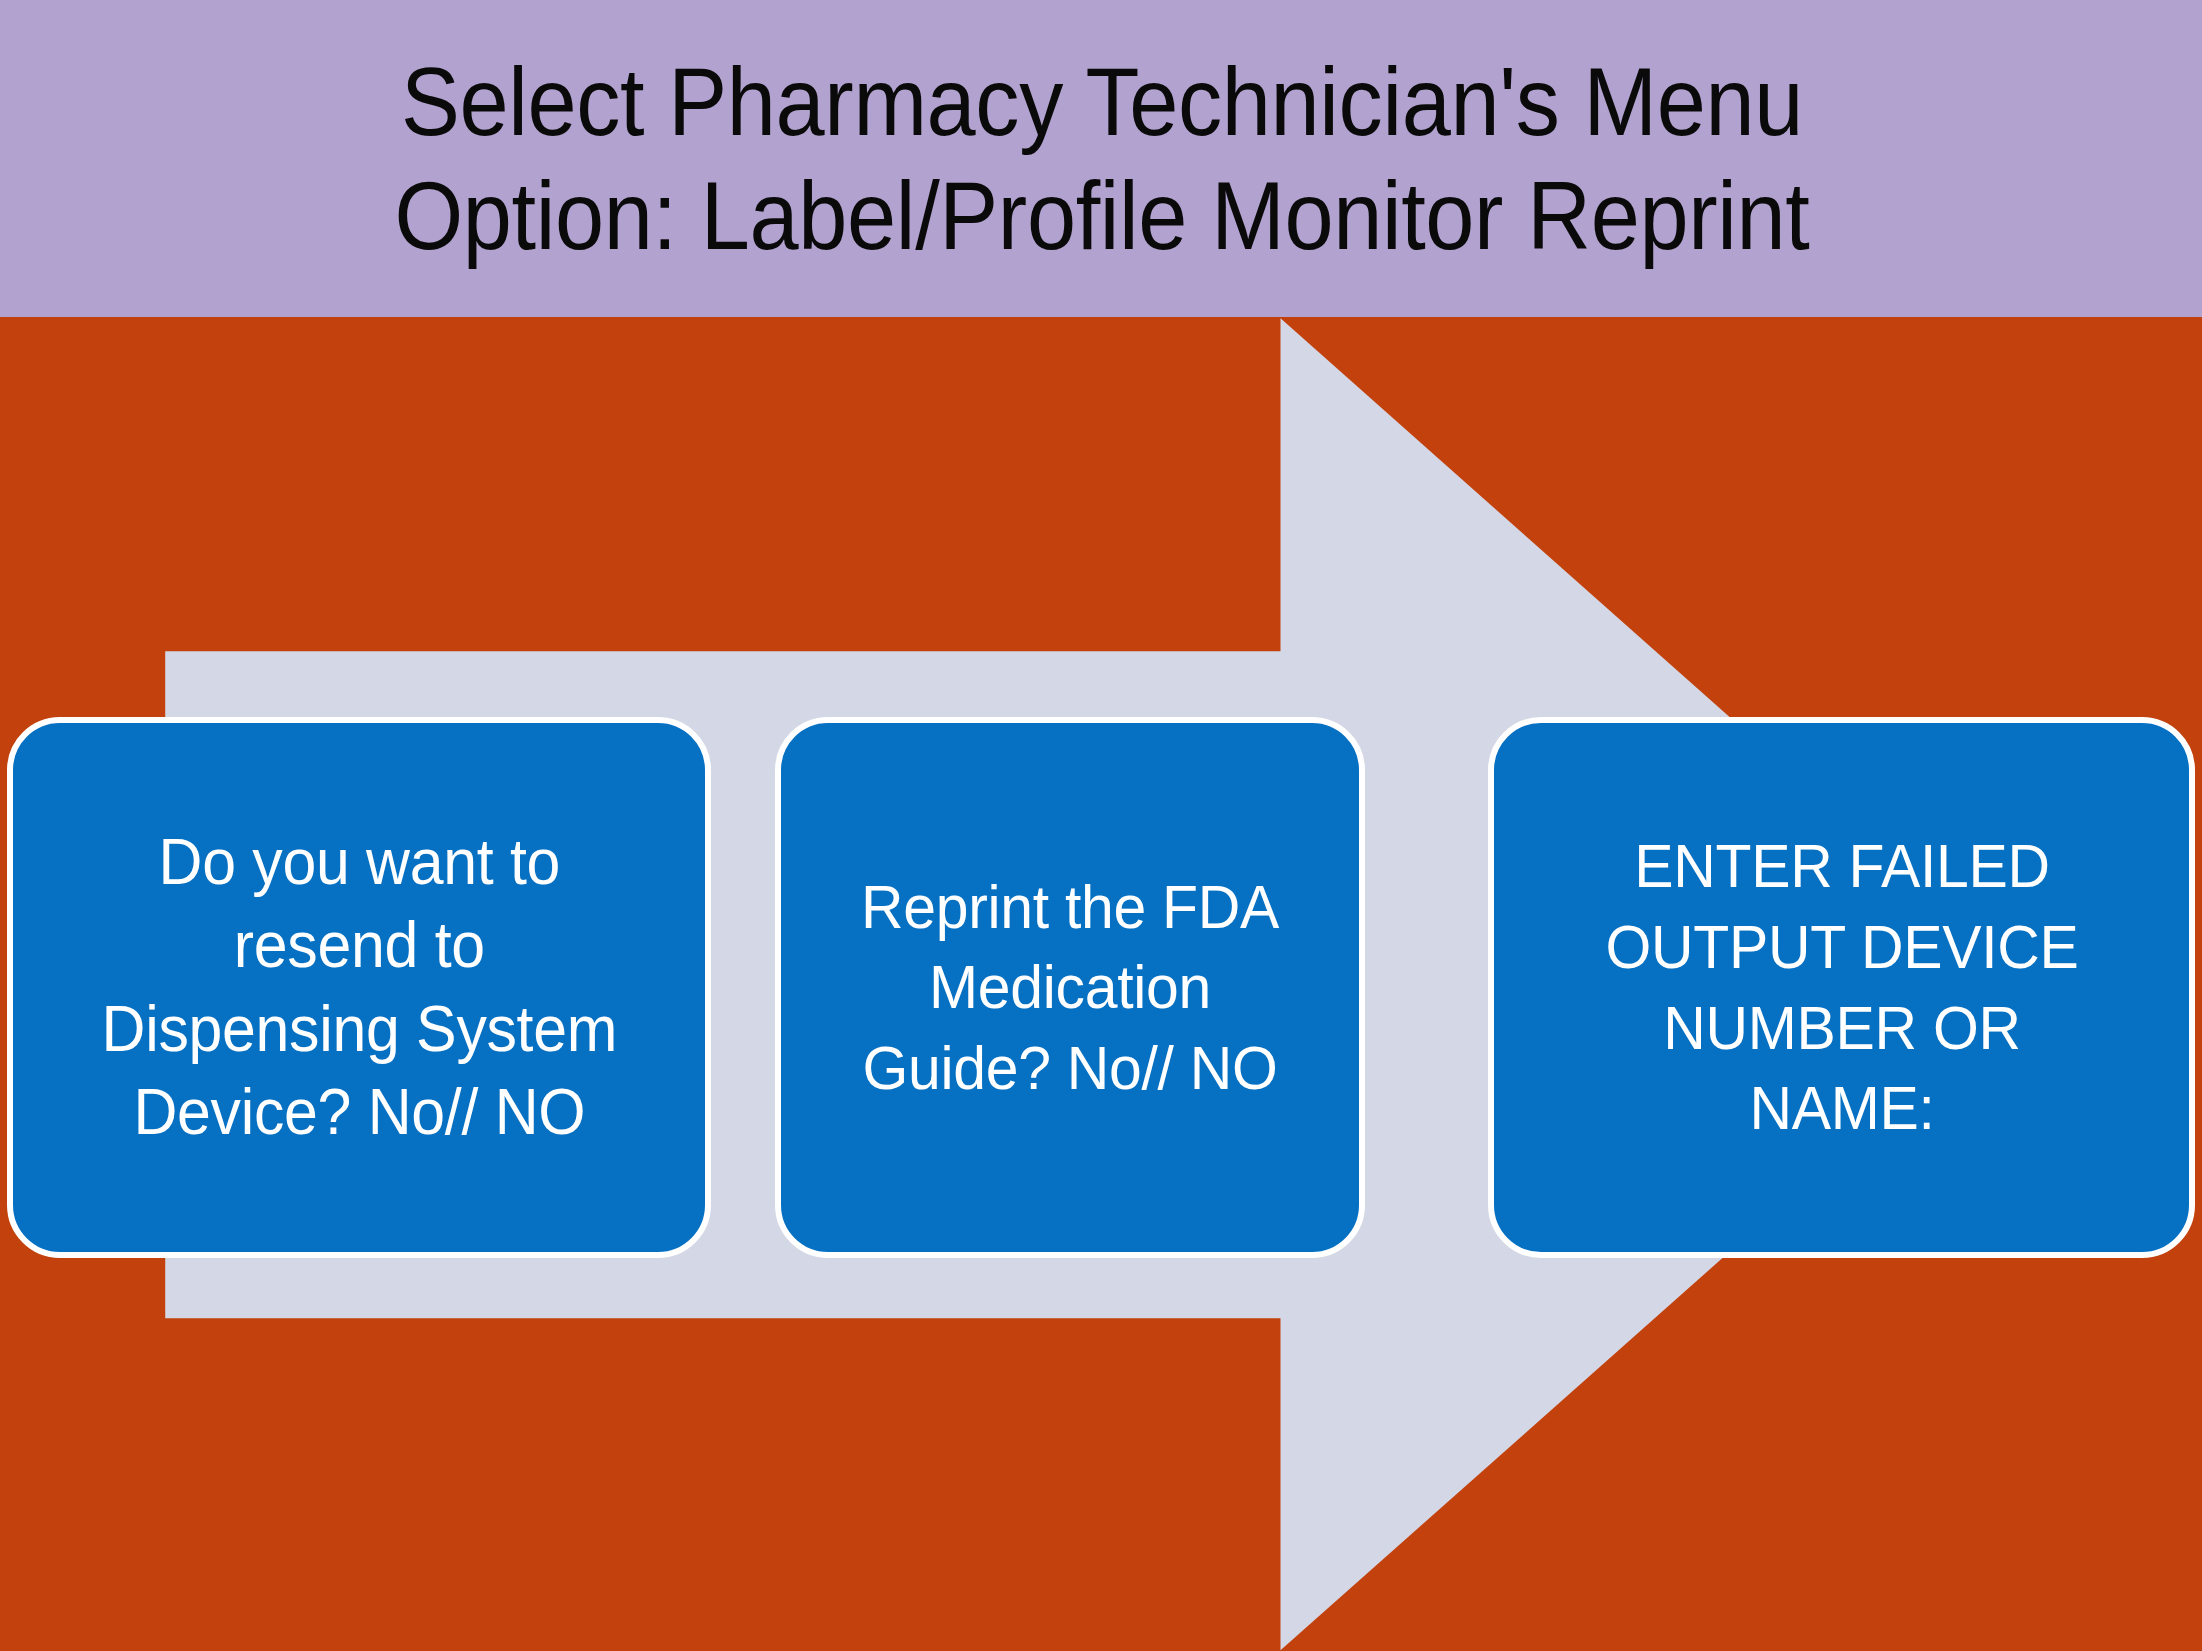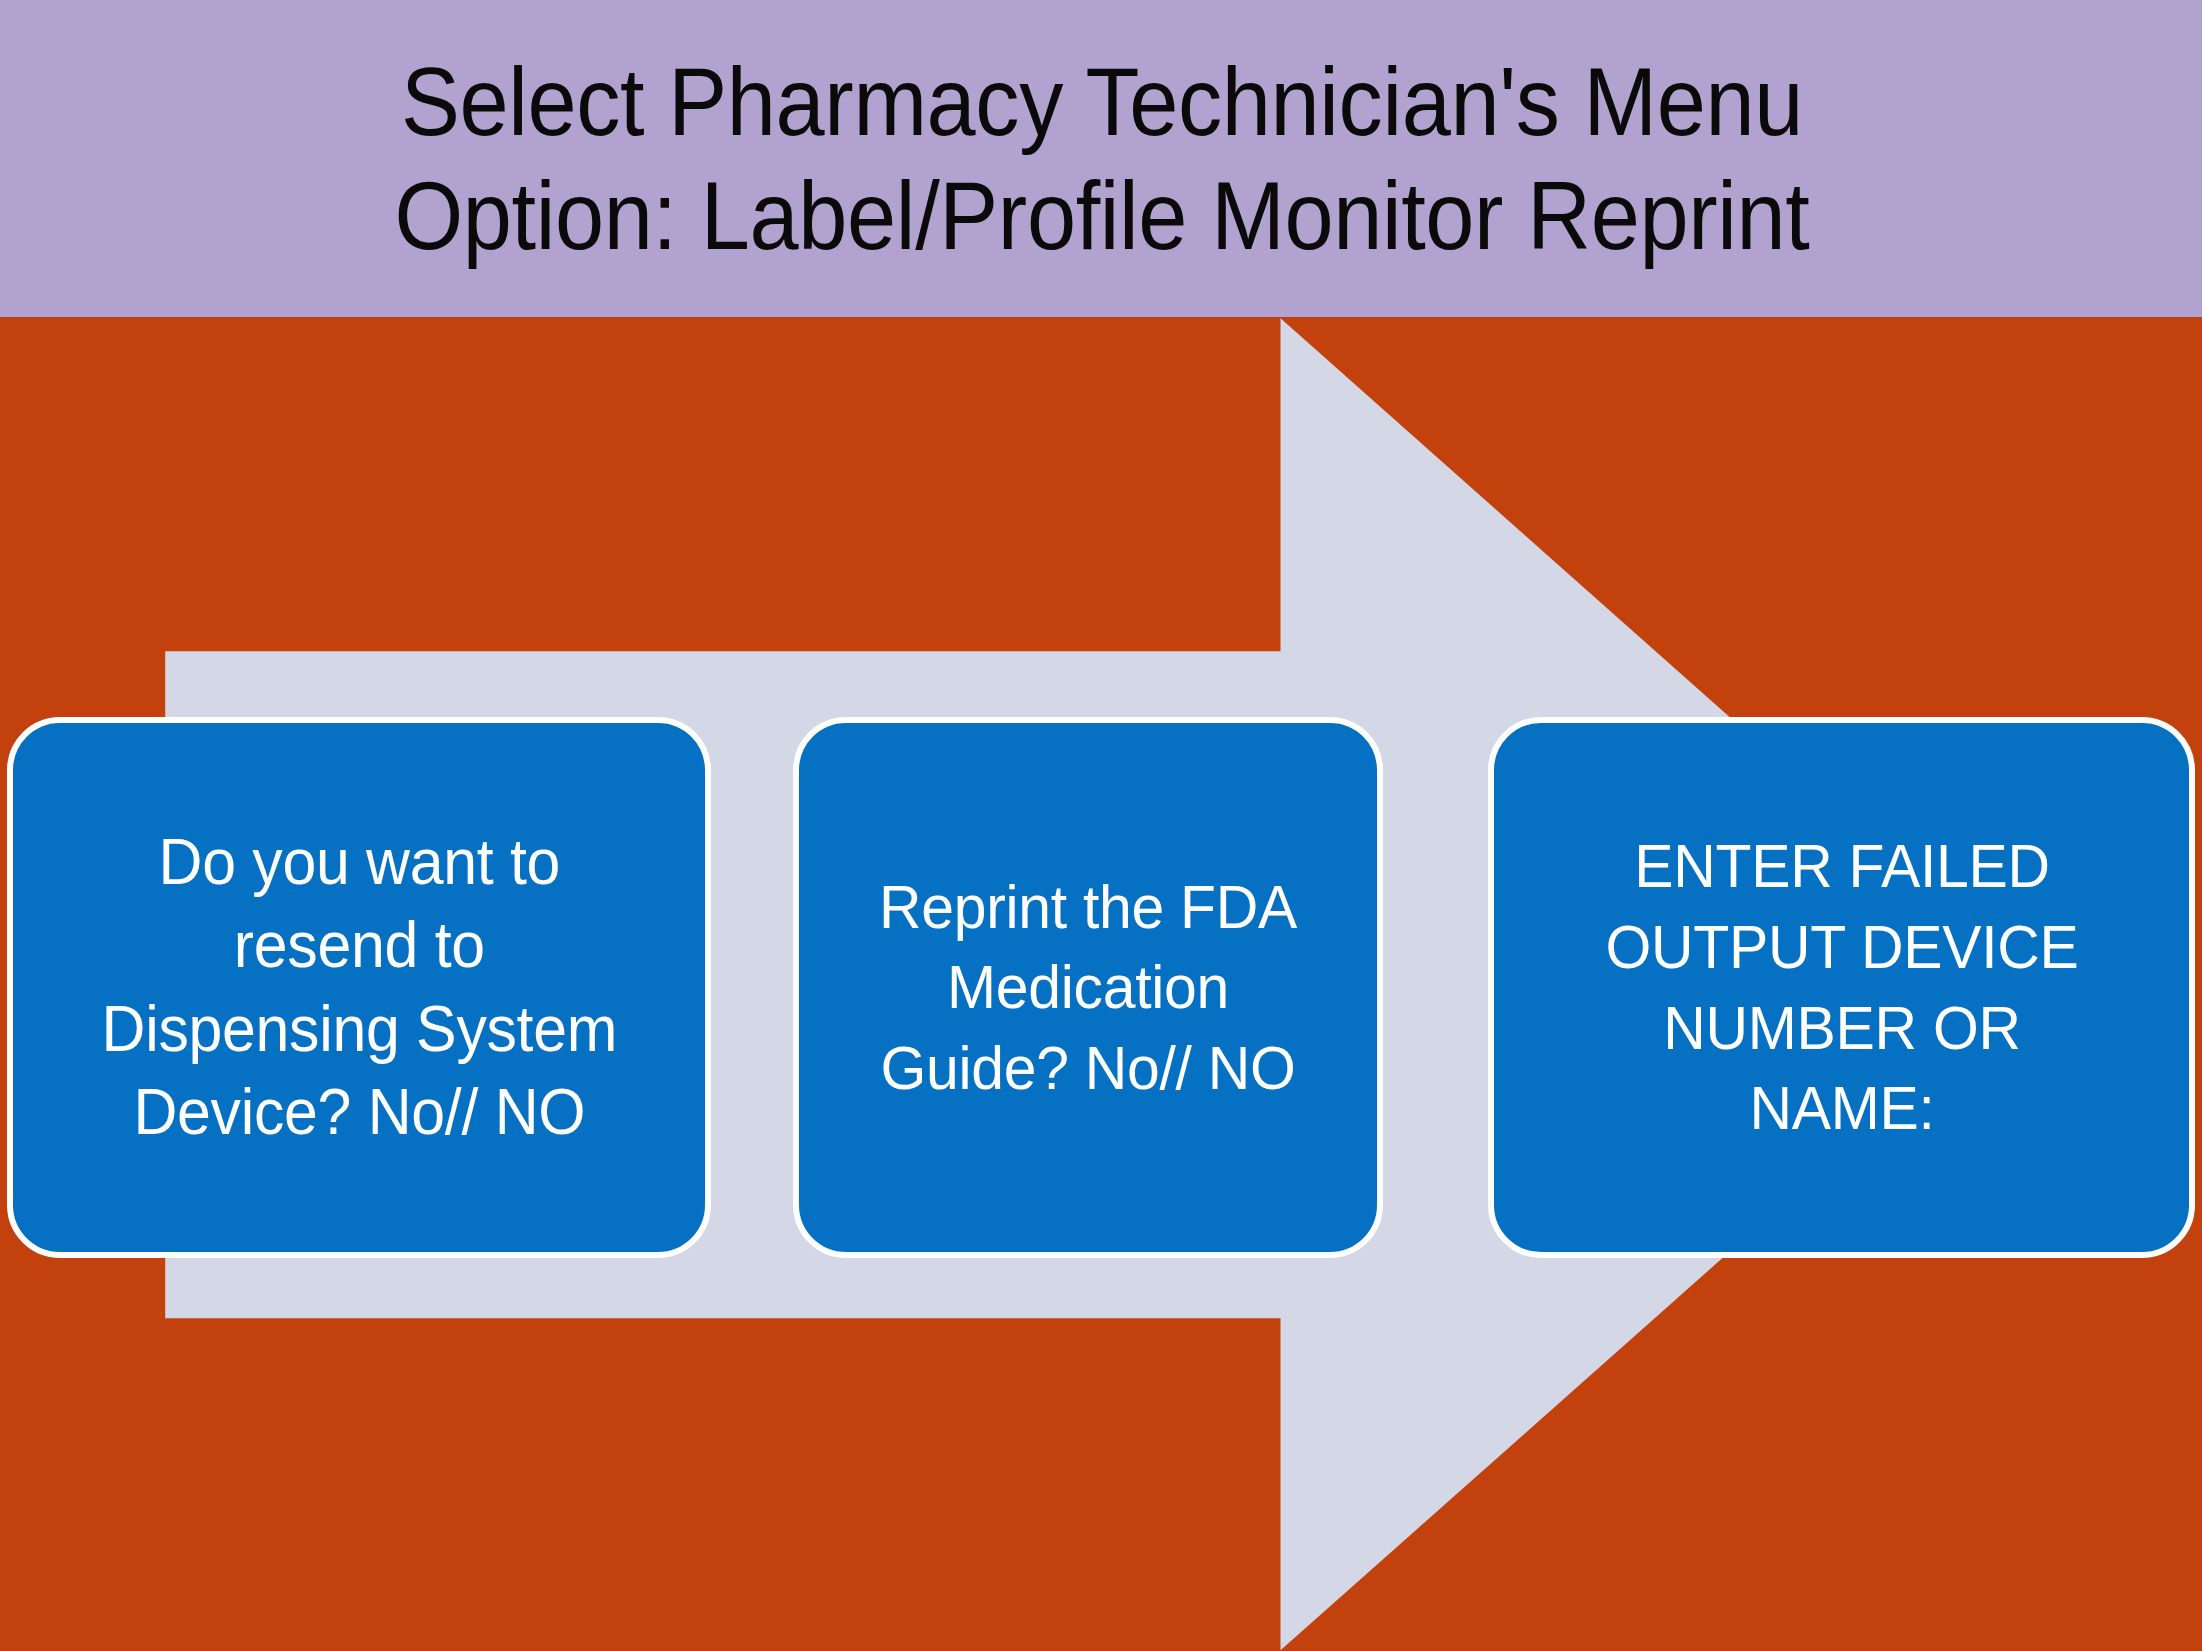--- a/index.html
+++ b/index.html
@@ -71,21 +71,21 @@
     background: #0670c3;
     border: 6px solid #ffffff;
     border-radius: 53px;
     box-sizing: border-box;
     display: flex;
     align-items: center;
     justify-content: center;
     padding: 15.5px 22.4px;
   }
   #step-box-0 { left: 7px;    width: 704px; }
-  #step-box-1 { left: 793px;  width: 590px; }
+  #step-box-1 { left: 775px;  width: 590px; }
   #step-box-2 { left: 1488px; width: 707px; align-items: center; }
 
   .step-text {
     color: #ffffff;
     font-size: 64px;
     line-height: 1.30;
     text-align: center;
     font-weight: 400;
     letter-spacing: -0.3px;
     white-space: pre-line;

